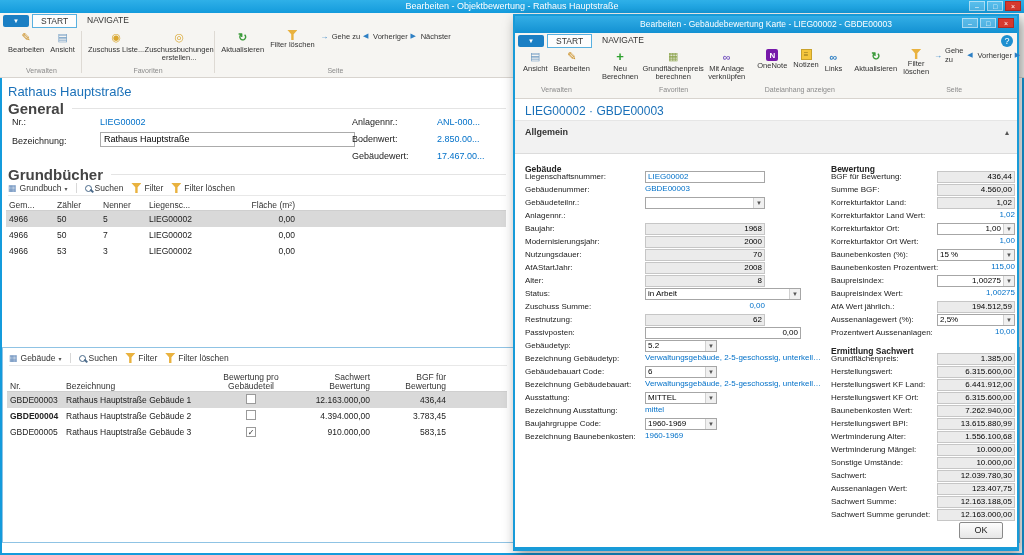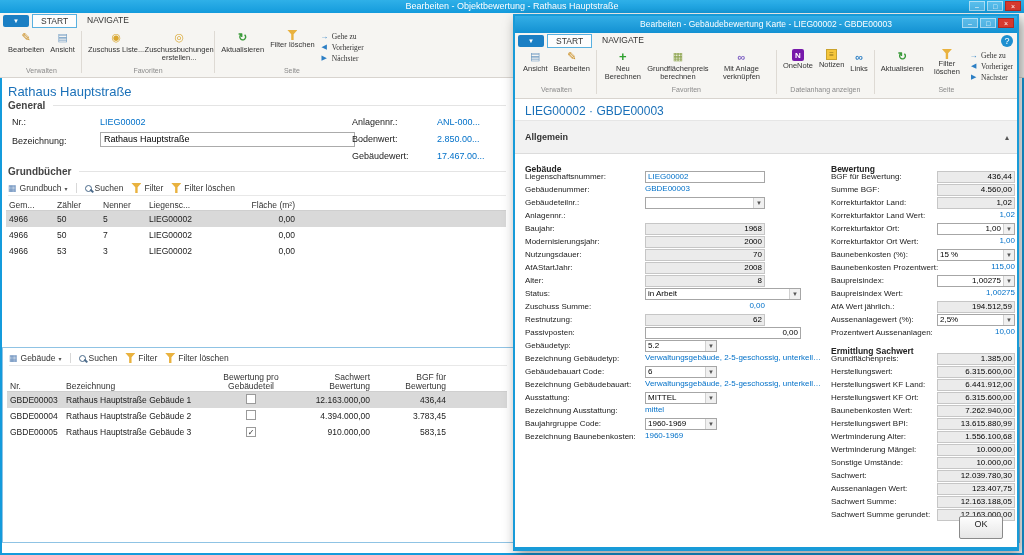--- a/index.html
+++ b/index.html
@@ -26,21 +26,21 @@
     line-height:12px; border-radius:2px; }
   .tab { font-size:8.5px; padding:1px 8px; color:#333; }
   .tab.active { border:1px solid #58b0e0; background:#fdfdfd; }
   .rgroups { display:flex; align-items:stretch; padding-left:3px; height:48px; }
   .rgrp { display:flex; flex-direction:column; padding:0 2px; }
   .rgrp .btns { height:38px; display:flex; align-items:flex-start; }
   .rgrp .glabel { height:10px; font-size:7px; color:#8a8a8a; text-align:center; }
   .rsep { width:1px; background:#dedad4; margin:2px 1px 4px 1px; }
   .rbtn { display:flex; flex-direction:column; align-items:center; padding:1px 3px; max-width:64px; cursor:default; }
   .rbtn .lbl { font-size:7.5px; line-height:8px; text-align:center; color:#333; margin-top:1px; }
-  .rstack { display:flex; flex-direction:column; justify-content:center; gap:1px; padding:2px 2px;font-family:Liberation Serif, serif; }
+  .rstack { display:flex; flex-direction:row; justify-content:center; gap:1px; padding:2px 2px; }
   .rsmall { display:flex; align-items:center; gap:3px; font-size:7.5px; color:#333; height:10px; }
   .ric { width:15px; height:15px; display:flex; align-items:center; justify-content:center; font-size:11px; }
   .ric.sm { width:9px; height:9px; font-size:8px; }
   .helpbtn { position:absolute; right:4px; top:2px; width:12px; height:12px; border-radius:50%;
     background:#1e8fd0; color:#fff; font-size:9px; line-height:12px; text-align:center; }
 
   
   .ig-pencil::before  { content:"✎"; color:#c98a1b; }
   .ig-view::before    { content:"▤"; color:#6f9bc2; }
   .ig-coins::before   { content:"◉"; color:#d9a62e; }
@@ -59,21 +59,21 @@
   .ig-chain::before   { content:"∞"; color:#2d7fc4; font-weight:bold; }
   .ig-filterx, .i-funnel { width:10px; height:10px; background:#e9b23f;
     clip-path:polygon(0 0,100% 0,62% 42%,62% 100%,38% 100%,38% 42%); }
   .i-grid::before { content:"▦"; color:#5f87b8; font-size:9px; }
   .i-search { width:7px; height:7px; border:1.5px solid #4a6a8a; border-radius:50%; position:relative; display:inline-block; }
   .i-search::after { content:""; position:absolute; width:4px; height:1.5px; background:#4a6a8a;
     transform:rotate(45deg); right:-3px; bottom:-1px; }
 
   
   .ptitle { position:absolute; left:8px; top:84px; font-size:13px; color:#1a70b8; z-index:2; }
-  .sechdr { position:absolute; display:flex; align-items:center; font-size:10px; color:#444;
+  .sechdr { position:absolute; display:flex; align-items:center; font-size:15px; color:#444;
     font-weight:bold; z-index:2; }
   .sechdr .rule { height:1px; background:#e4e4e4; flex:1; margin-left:8px; }
   .flbl { position:absolute; font-size:9px; color:#222; z-index:2; }
   .fval { position:absolute; font-size:9px; z-index:2; }
   .blue { color:#0070c8; }
   .tbox { position:absolute; border:1px solid #ababab; background:#fff; font-size:9px;
     line-height:13px; padding:0 3px; z-index:2; overflow:hidden; white-space:nowrap; }
 
   
   .stb { position:absolute; display:flex; align-items:center; gap:8px; font-size:8.5px; color:#333;
@@ -97,21 +97,21 @@
   .dlg { position:absolute; left:513px; top:14px; width:506px; height:537px; background:#fff;
     border:2px solid #189bd8; border-bottom-width:4px; box-shadow:3px 5px 12px rgba(0,0,0,.4); z-index:10; }
   .dtitle { height:17px; background:linear-gradient(#33aee6,#1391d2); color:#fff; font-size:8.5px;
     line-height:17px; text-align:center; position:relative; }
   .dtitle .wbtns { top:2px; }
   .ribbon2 { position:relative; height:66px; background:#f6f5f2; border-bottom:1px solid #d8d4cf; }
   .ribbon2 .tabrow { height:15px; }
   .ribbon2 .rgroups { height:50px; }
   .dptitle { font-size:12px; color:#1a70b8; padding:5px 0 4px 10px; height:21px; }
   .secbar { height:14px; background:#f2f2f2; border-top:1px solid #e6e6e6; border-bottom:1px solid #dcdcdc;
-    font-size:9px; font-weight:bold; color:#333; display:flex; align-items:center; padding:16px 10px; position:relative; }
+    font-size:9px; font-weight:bold; color:#333; display:flex; align-items:flex-end; padding:16px 10px; position:relative; }
   .chev { position:absolute; right:8px; font-size:8px; color:#555; font-weight:normal; }
   .formarea { position:relative; height:396px; }
   .fcol { position:absolute; top:4px; }
   #fleft  { left:10px;  width:305px; }
   #fright { left:316px; width:184px; }
   .frow { position:relative; height:13px; }
   .frow .lb { position:absolute; left:0; top:1px; font-size:8px; color:#222; white-space:nowrap; }
   .fgroup { font-size:8.5px; font-weight:bold; color:#222; }
   .ct { position:absolute; top:0; }
   .tb { height:12px; border:1px solid #a6a6a6; background:#fff; font-size:8px; line-height:10px;
@@ -120,21 +120,21 @@
   .tb.num { text-align:right; }
   .tb.link { color:#0070c8; }
   .sel { padding-right:13px; position:relative; }
   .sel .sv { display:block; overflow:hidden; }
   .sel .arr { position:absolute; right:0; top:0; bottom:0; width:11px; border-left:1px solid #d0d0d0;
     background:#f0f0f0; font-size:6px; line-height:10px; text-align:center; color:#555; }
   .lk { font-size:8px; color:#0070c8; white-space:nowrap; display:inline-block; }
   .lk.num { text-align:right; }
   .lk.trunc { overflow:hidden; text-overflow:ellipsis; }
   .pl { font-size:8px; color:#222; }
-  .okbtn { position:absolute; right:14px; bottom:8px; width:44px; height:23px;
+  .okbtn { position:absolute; right:14px; bottom:8px; width:44px; height:17px;
     background:linear-gradient(#fdfdfd,#e6e6e6); border:1px solid #8a8a8a; border-radius:2px;
     font-size:9px; text-align:center; line-height:15px; color:#222; cursor:default; }
 </style>
 </head>
 <body>
 
 <div class="screen">
 
   <div class="edge" style="left:0;top:13px;width:2px;height:542px"></div>
   <div class="edge" style="right:0;top:13px;width:2px;height:542px"></div>
@@ -318,21 +318,21 @@
           <span class="hcell" style="width: 76px; text-align: right;">BGF für Bewertung</span>
         </div>
         <div class="trow selrow">
           <span class="tcell" style="width: 56px; text-align: left;">GBDE00003</span>
           <span class="tcell" style="width: 150px; text-align: left;">Rathaus Hauptstraße Gebäude 1</span>
           <span class="tcell" style="width: 76px; text-align: center;"><span class="cb"></span></span>
           <span class="tcell" style="width: 84px; text-align: right;">12.163.000,00</span>
           <span class="tcell" style="width: 76px; text-align: right;">436,44</span>
         </div>
         <div class="trow">
-          <span class="tcell" style="width: 56px; text-align: left;">GBDE00004</span>
+          <span class="tcell" style="width: 56px; text-align: left; font-weight: bold;">GBDE00004</span>
           <span class="tcell" style="width: 150px; text-align: left;">Rathaus Hauptstraße Gebäude 2</span>
           <span class="tcell" style="width: 76px; text-align: center;"><span class="cb"></span></span>
           <span class="tcell" style="width: 84px; text-align: right;">4.394.000,00</span>
           <span class="tcell" style="width: 76px; text-align: right;">3.783,45</span>
         </div>
         <div class="trow">
           <span class="tcell" style="width: 56px; text-align: left;">GBDE00005</span>
           <span class="tcell" style="width: 150px; text-align: left;">Rathaus Hauptstraße Gebäude 3</span>
           <span class="tcell" style="width: 76px; text-align: center;"><span class="cb">✓</span></span>
           <span class="tcell" style="width: 84px; text-align: right;">910.000,00</span>

